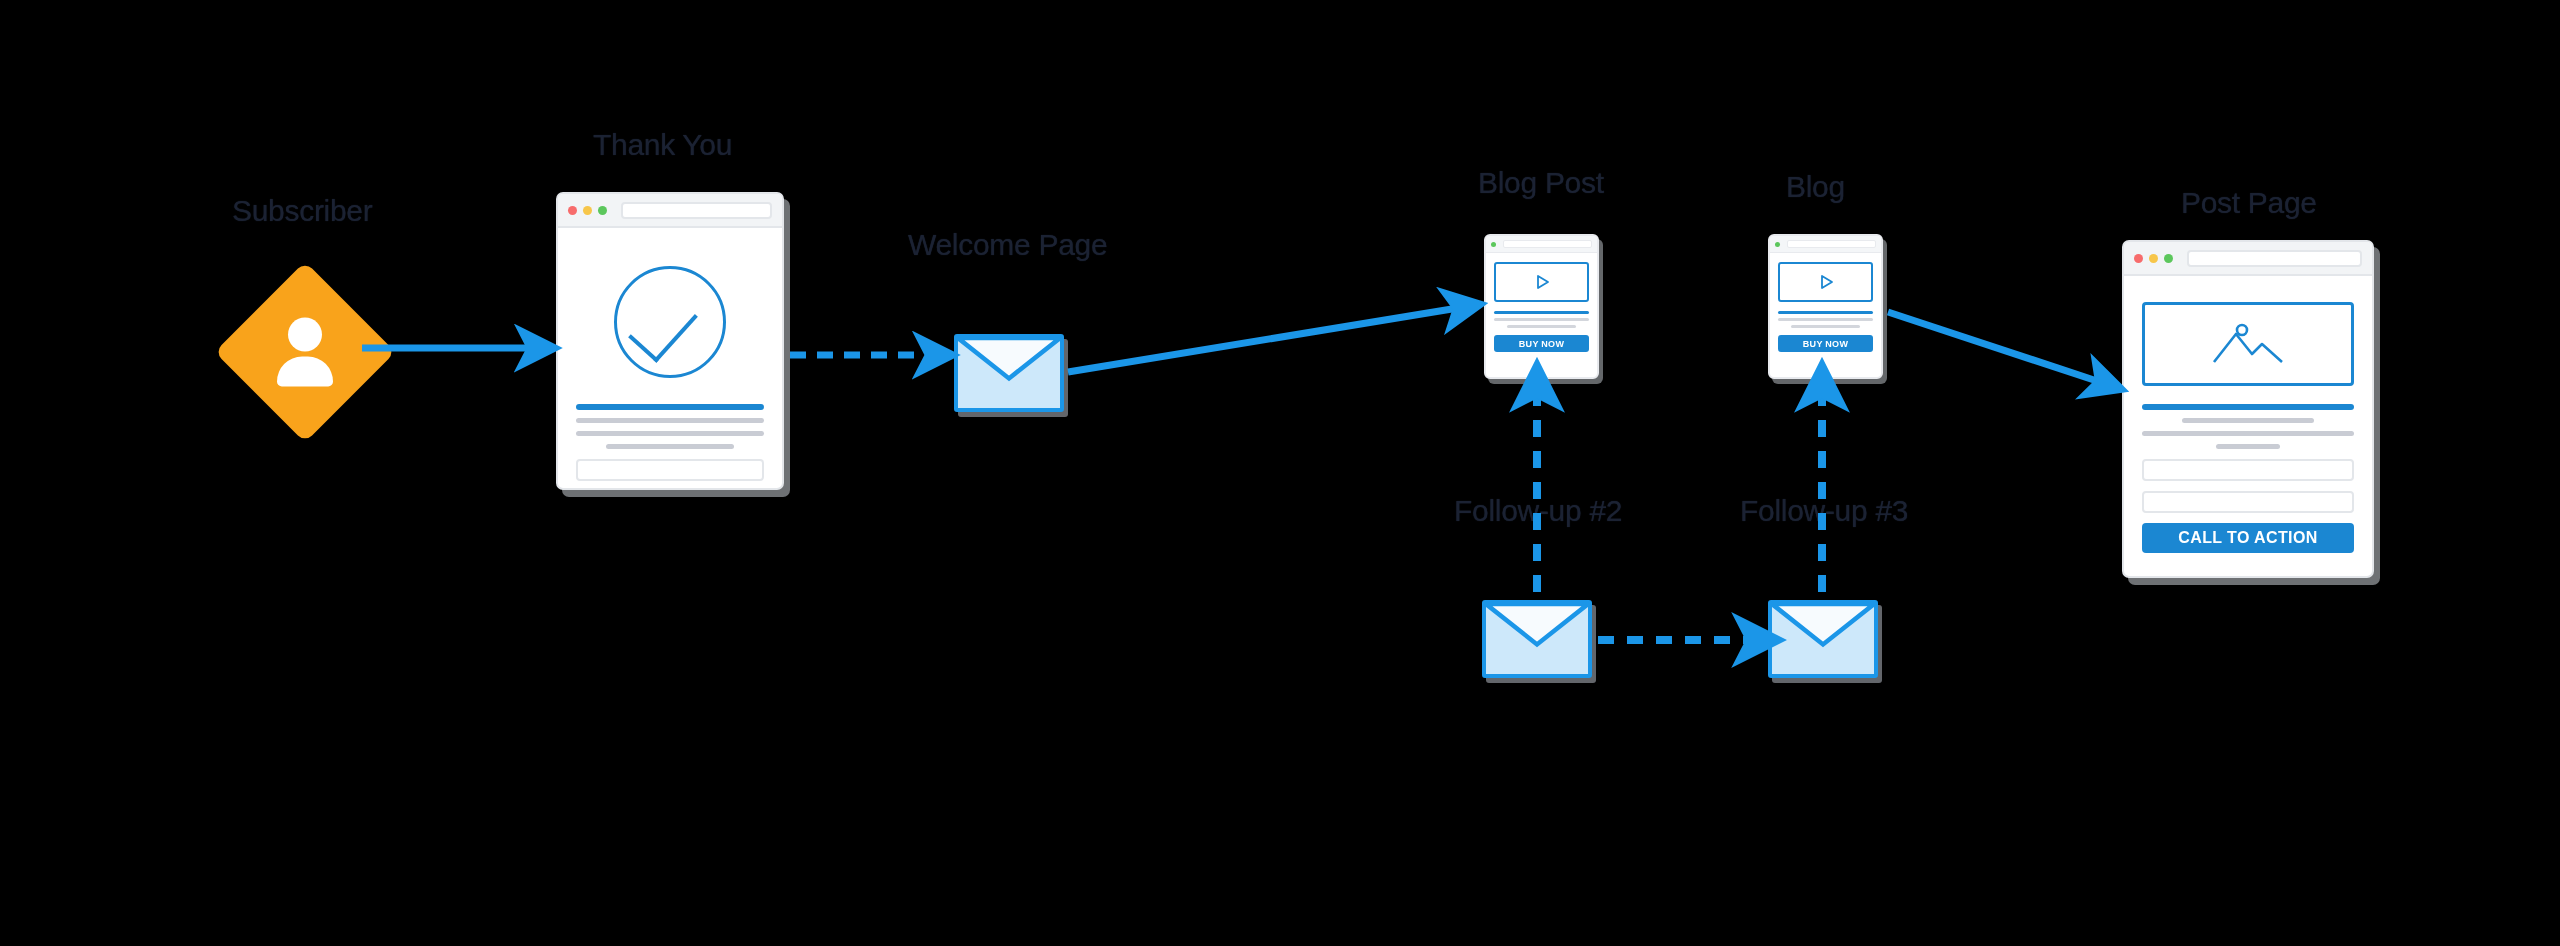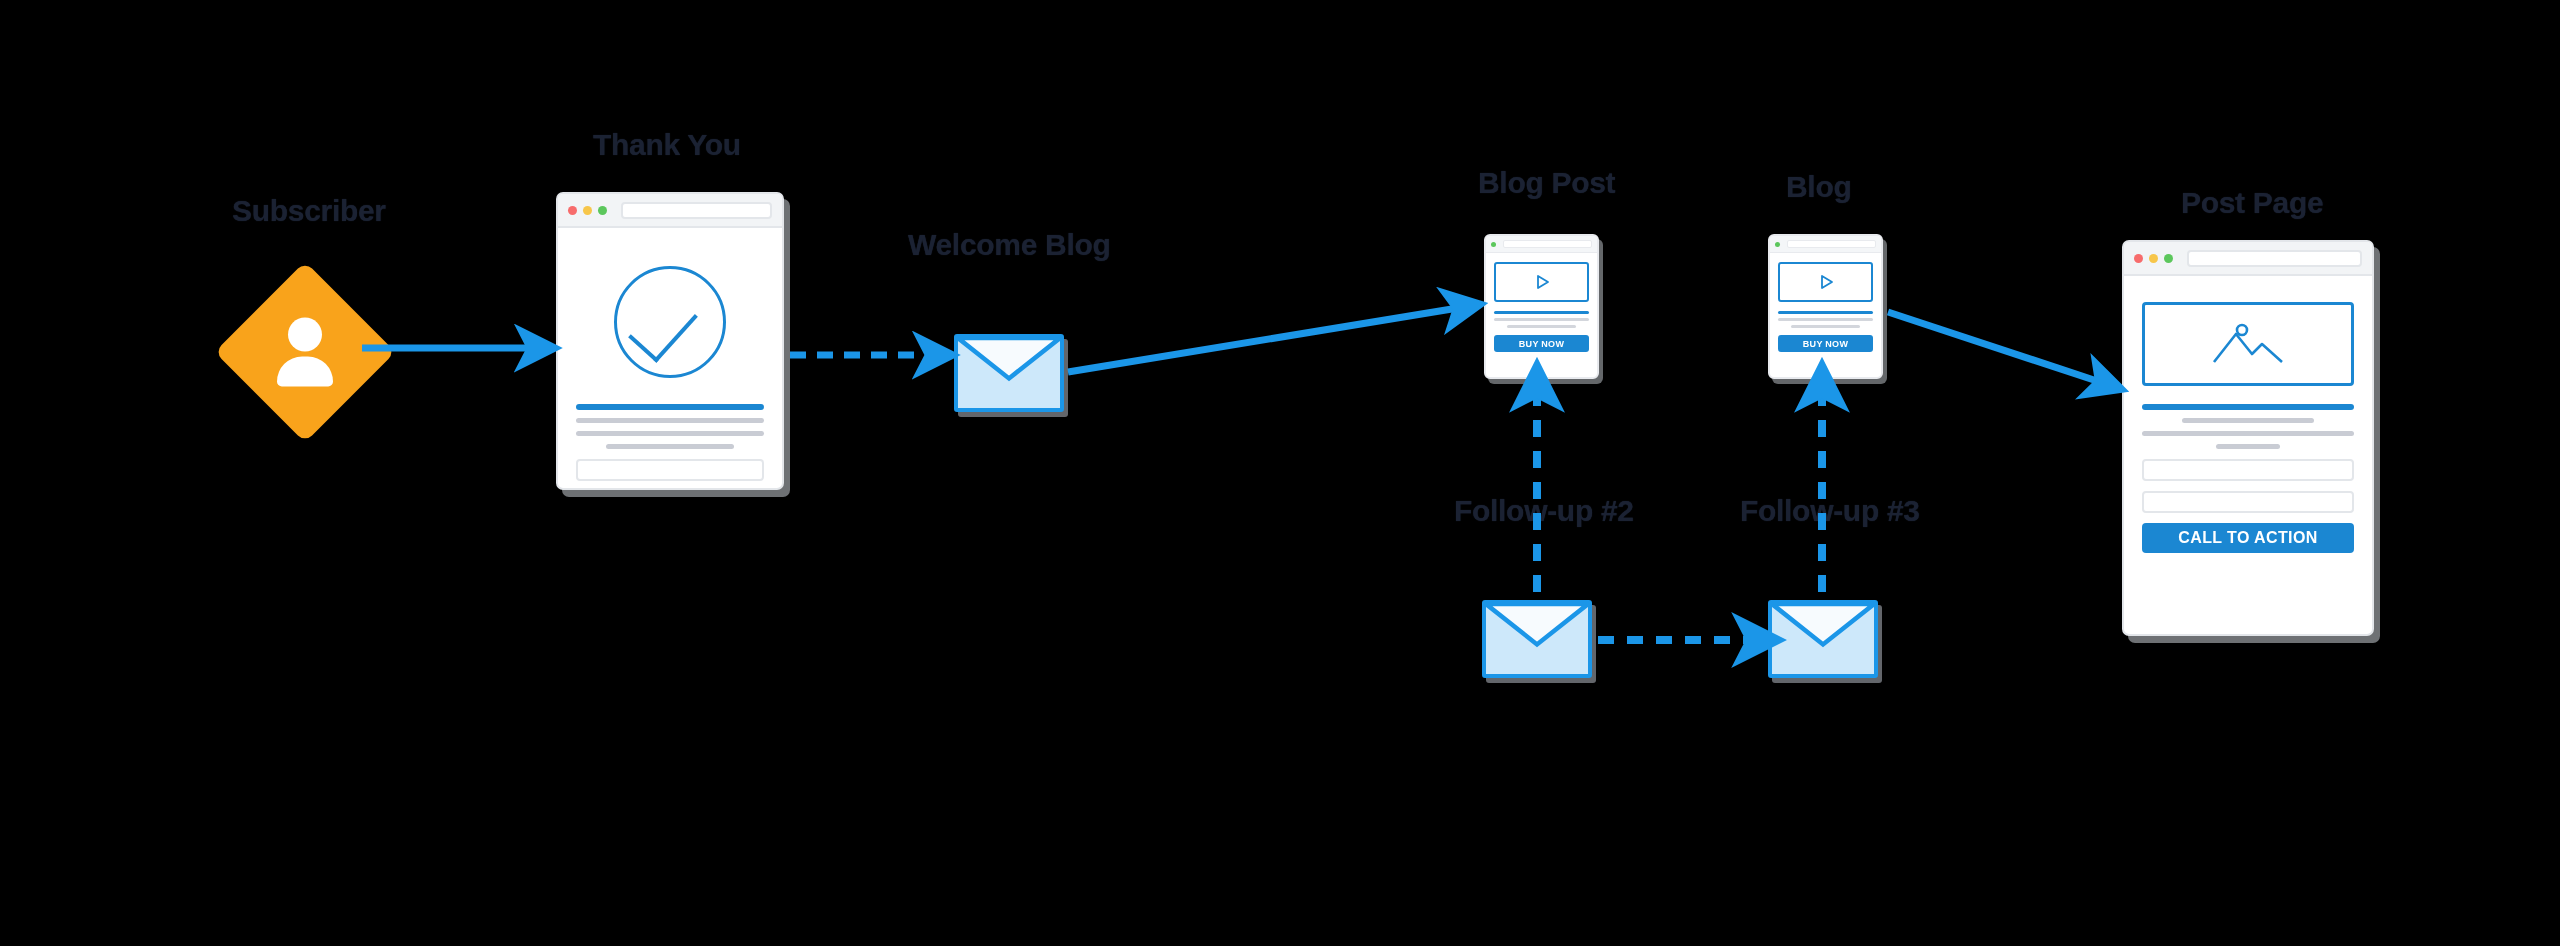--- a/index.html
+++ b/index.html
@@ -8,21 +8,21 @@
     background: #000000;
     font-family: "Liberation Sans", sans-serif;
     overflow: hidden;
   }
   #stage { position: relative; width: 2560px; height: 946px; background: #000; }
 
   
   .label {
     position: absolute;
     color: #1b2233;
-    font-weight: bold;
+    font-weight: normal;
     font-size: 30px;
     letter-spacing: -0.3px;
     white-space: nowrap;
     text-shadow: 0 0 1px #1b2233;
   }
 
   
   .diamond-wrap { position: absolute; width: 128px; height: 128px; }
   .diamond {
     position: absolute; inset: 0;
@@ -140,21 +140,21 @@
 </style>
 </head>
 <body>
 
 <div id="stage">
 
   <div class="label" style="left:232px; top:194px;">Subscriber</div>
 
   <div class="label" style="left:593px; top:128px;">Thank You</div>
 
-  <div class="label" style="left:908px; top:228px;">Welcome Blog</div>
+  <div class="label" style="left:908px; top:228px;">Welcome Page</div>
 
   <div class="label" style="left:1478px; top:166px;">Blog Post</div>
 
   <div class="label" style="left:1786px; top:170px;">Blog</div>
 
   <div class="label" style="left:2181px; top:186px;">Post Page</div>
 
   <div class="label" style="left:1454px; top:494px;">Follow-up #2</div>
 
   <div class="label" style="left:1740px; top:494px;">Follow-up #3</div>
@@ -220,21 +220,21 @@
           <polygon points="5,3 15,9 5,15" fill="none" stroke="#1b87d2" stroke-width="1.8" stroke-linejoin="round"></polygon>
         </svg>
       </div>
       <div class="mini-line-blue"></div>
       <div class="mini-line-grey"></div>
       <div class="mini-line-grey" style="width:72%; margin:0 auto 4px auto;"></div>
       <div class="buy">BUY NOW</div>
     </div>
   </div>
 
-  <div class="browser" style="left:2122px; top:240px; width:252px; height:396px;">
+  <div class="browser" style="left:2122px; top:240px; width:252px; height:338px;">
     <div class="browser-bar">
       <span class="dot r"></span>
       <span class="dot y"></span>
       <span class="dot g"></span>
       <span class="urlbar"></span>
     </div>
     <div class="browser-body">
       <div class="imgbox">
         <svg width="72" height="44" viewBox="0 0 72 44">
           <polyline points="2,40 24,12 40,32 50,22 70,40" fill="none" stroke="#1b87d2" stroke-width="2.6" stroke-linejoin="round"></polyline>

